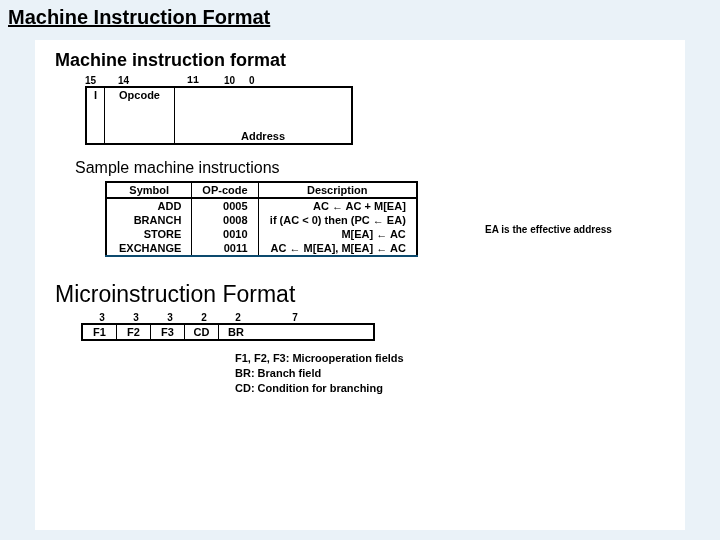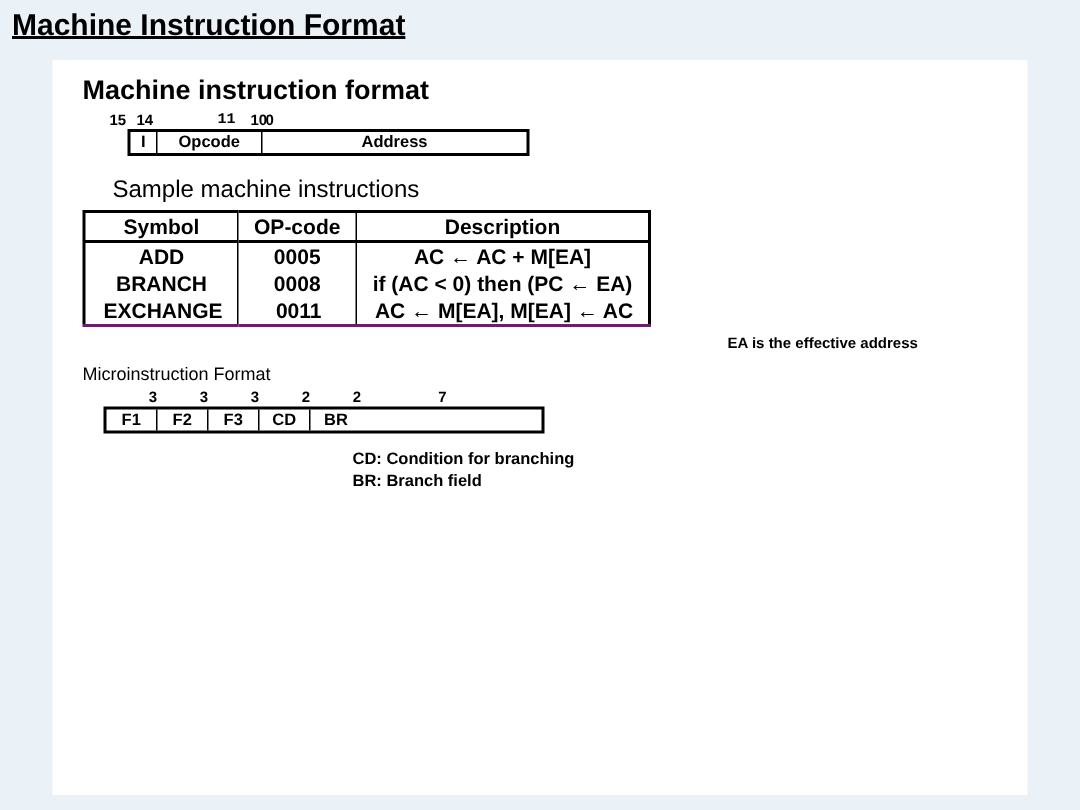--- a/index.html
+++ b/index.html
@@ -28,57 +28,59 @@
     background: #ffffff;
     padding: 8px 10px 10px 20px;
     box-sizing: border-box;
   }
   .h1 { font-weight: bold; font-size: 18px; margin: 2px 0 4px 0; }
   .h2 { font-weight: normal; font-size: 16px; margin: 14px 0 4px 20px; }
   .bitlabels {
     display: flex;
     font-size: 10px;
     font-weight: bold;
-    margin-left: 18px;
+    margin-left: 30px;
+    gap: 15px;
   }
   .bitlabels span { display: inline-block; text-align: left; }
   .bl0 { width: 18px; }
   .bl1 { width: 62px; }
   .bl2 { width: 14px; font-family: Liberation Mono, monospace; }
   .bl3 { width: 170px; text-align: right; padding-right: 4px; box-sizing: border-box; }
   .fmtrow {
     display: flex;
     border: 2px solid #000;
     width: 264px;
     margin-left: 30px;
     font-size: 11px;
     font-weight: bold;
   }
   .fmtrow div { border-right: 1px solid #000; padding: 1px 4px; box-sizing: border-box; text-align: center; }
   .fmtrow div:last-child { border-right: none; }
   .c-i { width: 18px; }
   .c-op { width: 70px; }
-  .c-addr { flex: 1; }
+  .c-addr { flex: 1; margin-top: 41px; }
   table.instr {
     border-collapse: collapse;
-    font-size: 14px;
+    margin-left: 50px;
+    font-size: 11px;
   }
   table.instr th, table.instr td {
     border-left: 1px solid #000;
     border-right: 1px solid #000;
     padding: 1px 10px;
-    text-align: center;
+    text-align: right;
     font-weight: bold;
   }
   table.instr th {
     border-top: 2px solid #000;
     border-bottom: 2px solid #000;
     text-align: center;
   }
-  table.instr tr:last-child td { border-bottom: 2px solid #701a75; padding-left: 12px; }
+  table.instr tr:last-child td { border-bottom: 2px solid #0c4a6e; padding-left: 12px; }
   table.instr { border-left: 2px solid #000; border-right: 2px solid #000; }
   .side-note {
     position: absolute;
     left: 450px;
     top: 184px;
     font-size: 10px;
     font-weight: bold;
   }
   .micro-labels {
     display: flex;
@@ -87,21 +89,21 @@
     margin-left: 30px;
   }
   .micro-labels span { display: inline-block; text-align: center; }
   .mw { width: 34px; }
   .mw2 { width: 34px; }
   .mw7 { width: 80px; }
   .microrow {
     display: flex;
     border: 2px solid #000;
     width: 290px;
-    margin-left: 14px;
+    margin-left: 26px;
     font-size: 11px;
     font-weight: bold;
   }
   .microrow div {
     border-right: 1px solid #000;
     text-align: center;
     padding: 1px 0;
     box-sizing: border-box;
   }
   .microrow div:last-child { border-right: none; }
@@ -149,43 +151,49 @@
       <td>ADD</td>
       <td>0005</td>
       <td>AC ← AC + M[EA]</td>
     </tr>
     <tr>
       <td>BRANCH</td>
       <td>0008</td>
       <td>if (AC &lt; 0) then (PC ← EA)</td>
     </tr>
     <tr>
+      <td>STORE</td>
+      <td>0010</td>
+      <td>M[EA] ← AC</td>
+    </tr>
+    <tr>
       <td>EXCHANGE</td>
       <td>0011</td>
       <td>AC ← M[EA], M[EA] ← AC</td>
     </tr>
   </tbody>
     </table>
   <div class="side-note">EA is the effective address</div>
 
-  <div class="h2" style="margin-left:0; font-size:12px; margin-top:24px;">Microinstruction Format</div>
+  <div class="h2" style="margin-left:0; font-size:23px; margin-top:24px;">Microinstruction Format</div>
   <div class="micro-labels">
     <span class="mw">3</span>
     <span class="mw">3</span>
     <span class="mw">3</span>
     <span class="mw2">2</span>
     <span class="mw2">2</span>
     <span class="mw7">7</span>
   </div>
   <div class="microrow">
     <div class="mc">F1</div>
     <div class="mc">F2</div>
     <div class="mc">F3</div>
     <div class="mc2">CD</div>
     <div class="mc2">BR</div>
   </div>
 
   <div class="legend">
+    <div>F1, F2, F3: Microoperation fields</div>
+    <div>BR: Branch field</div>
     <div>CD: Condition for branching</div>
-    <div>BR: Branch field</div>
   </div>
 
 </div>
 
 </body></html>

